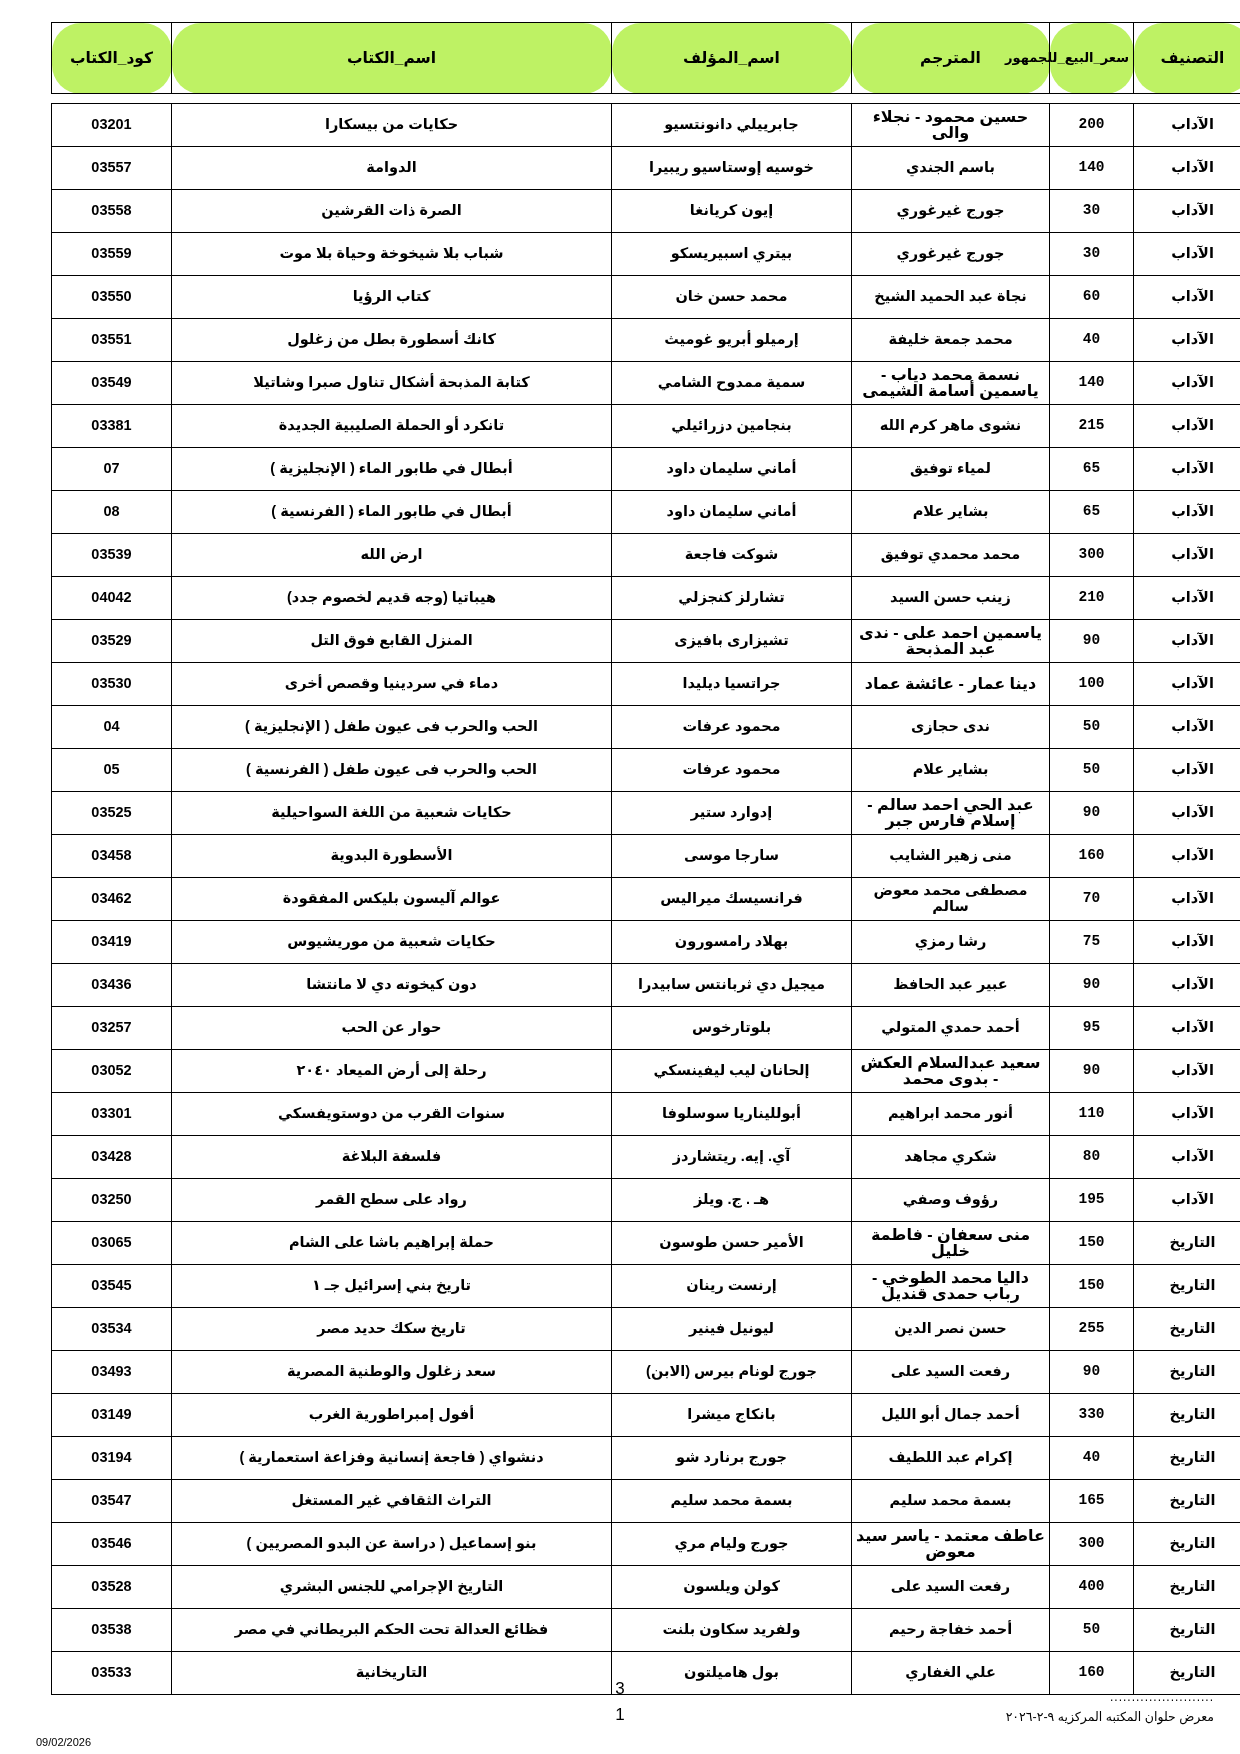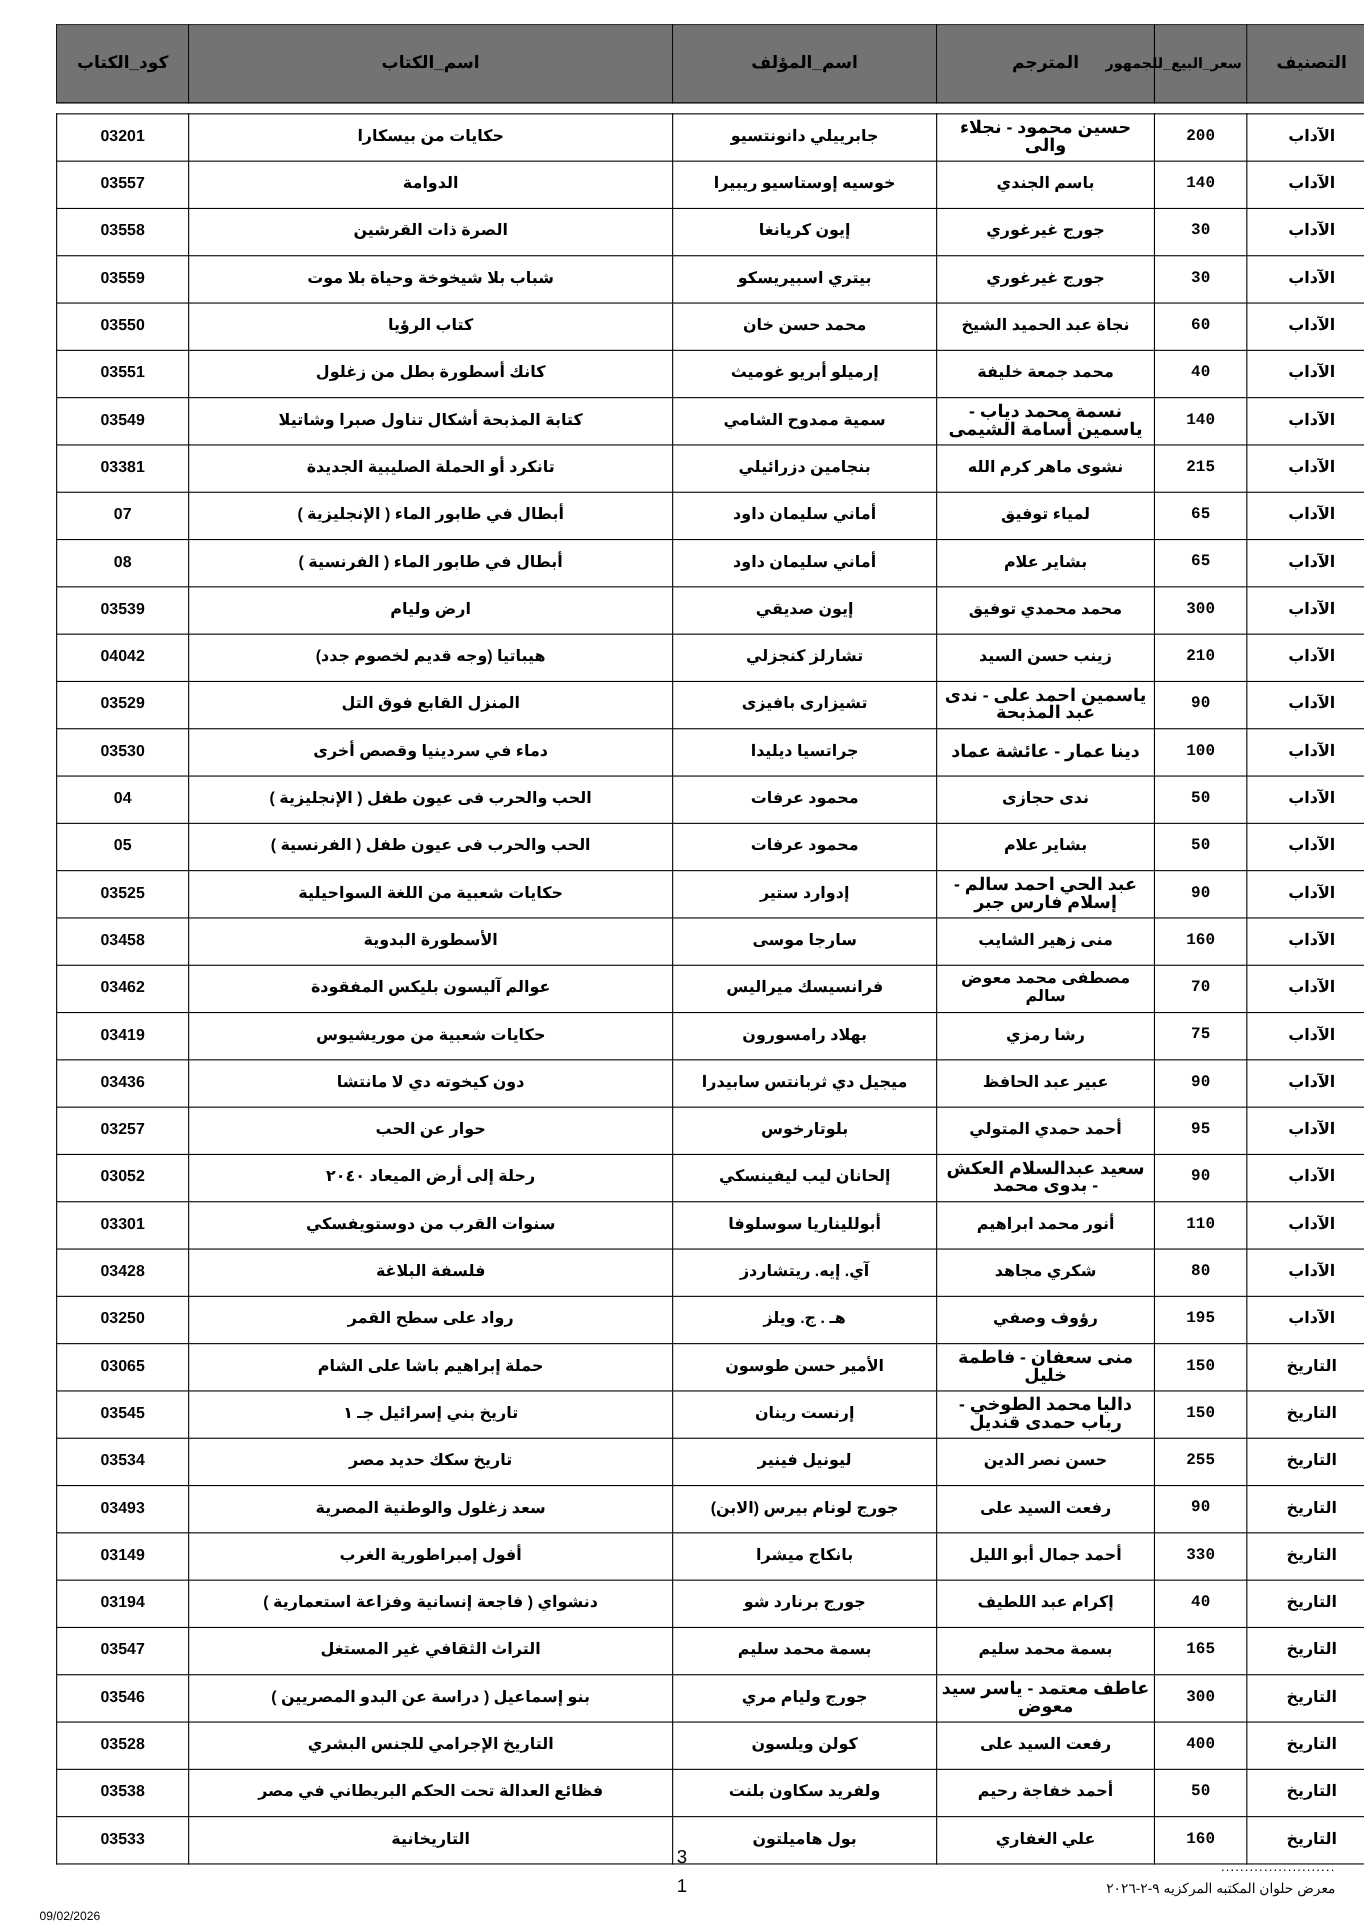--- a/index.html
+++ b/index.html
@@ -44,24 +44,25 @@
     border: 1px solid #000000;
     padding: 2px 4px;
     vertical-align: middle;
     text-align: center;
     font-weight: bold;
     line-height: 1.08;
   }
 
   
   thead th {
-    background: #737373;
+    background: #bef264;
     height: 66px;
     font-size: 15.5px;
     font-weight: bold;
+    border-radius: 29px;
   }
   thead th.h-price {
     font-size: 13px;
     font-weight: bold;
     letter-spacing: -0.2px;
   }
 
   
   tr.spacer td {
     border: none;
@@ -255,22 +256,22 @@
             <td class="price">65</td>
             <td class="trans">بشاير علام</td>
             <td class="author">أماني سليمان داود</td>
             <td class="title">أبطال في طابور الماء ( الفرنسية )</td>
             <td class="code">08</td>
           </tr>
           <tr class="data-row">
             <td class="klass">الآداب</td>
             <td class="price">300</td>
             <td class="trans">محمد محمدي توفيق</td>
-            <td class="author">إيون صديقي</td>
-            <td class="title">ارض وليام</td>
+            <td class="author">شوكت فاجعة</td>
+            <td class="title">ارض الله</td>
             <td class="code">03539</td>
           </tr>
           <tr class="data-row">
             <td class="klass">الآداب</td>
             <td class="price">210</td>
             <td class="trans">زينب حسن السيد</td>
             <td class="author">تشارلز كنجزلي</td>
             <td class="title">هيباتيا (وجه قديم لخصوم جدد)</td>
             <td class="code">04042</td>
           </tr>

